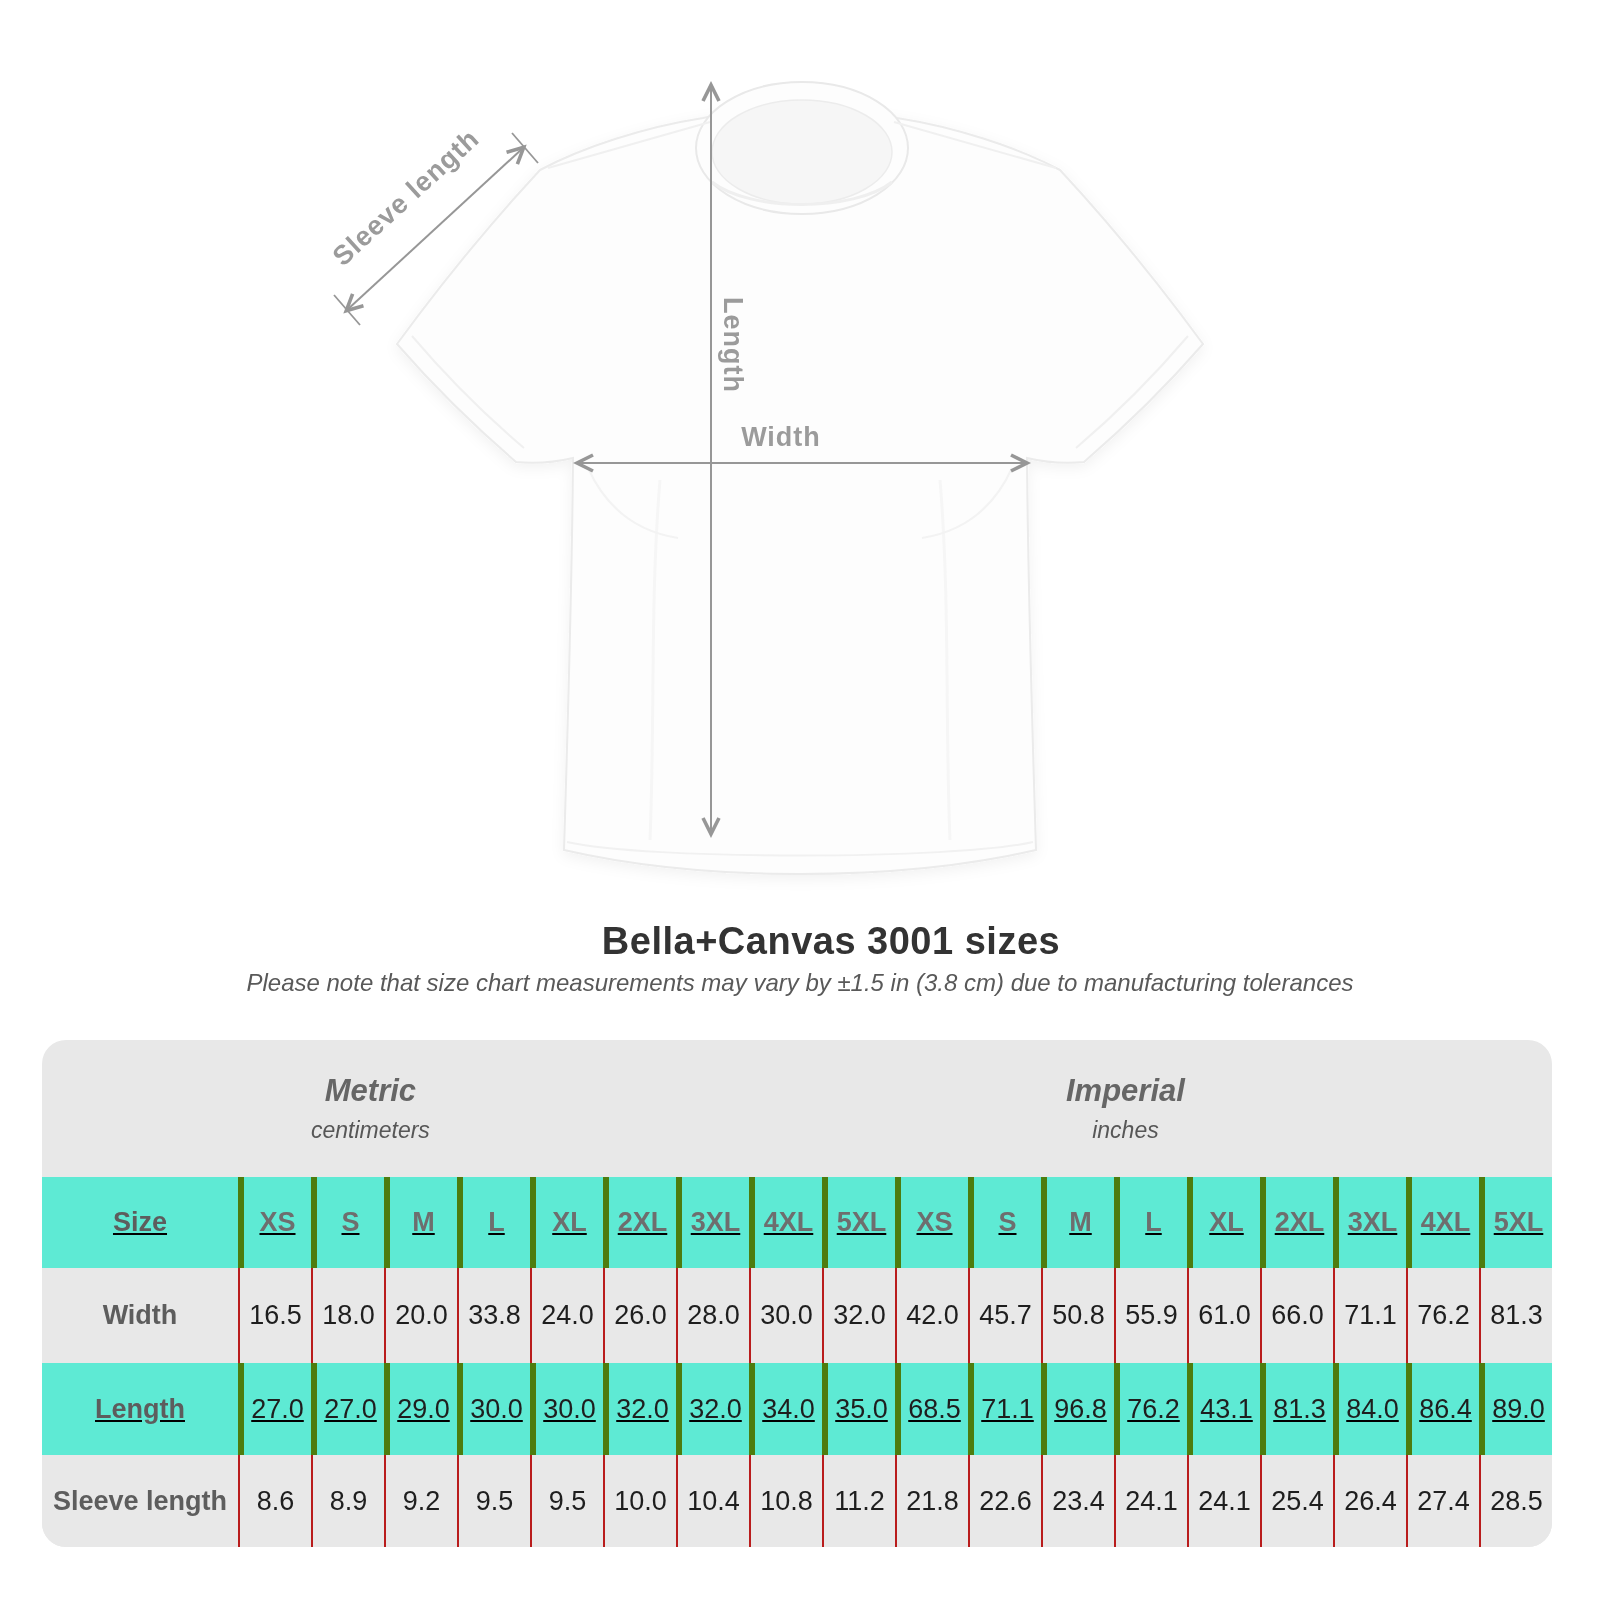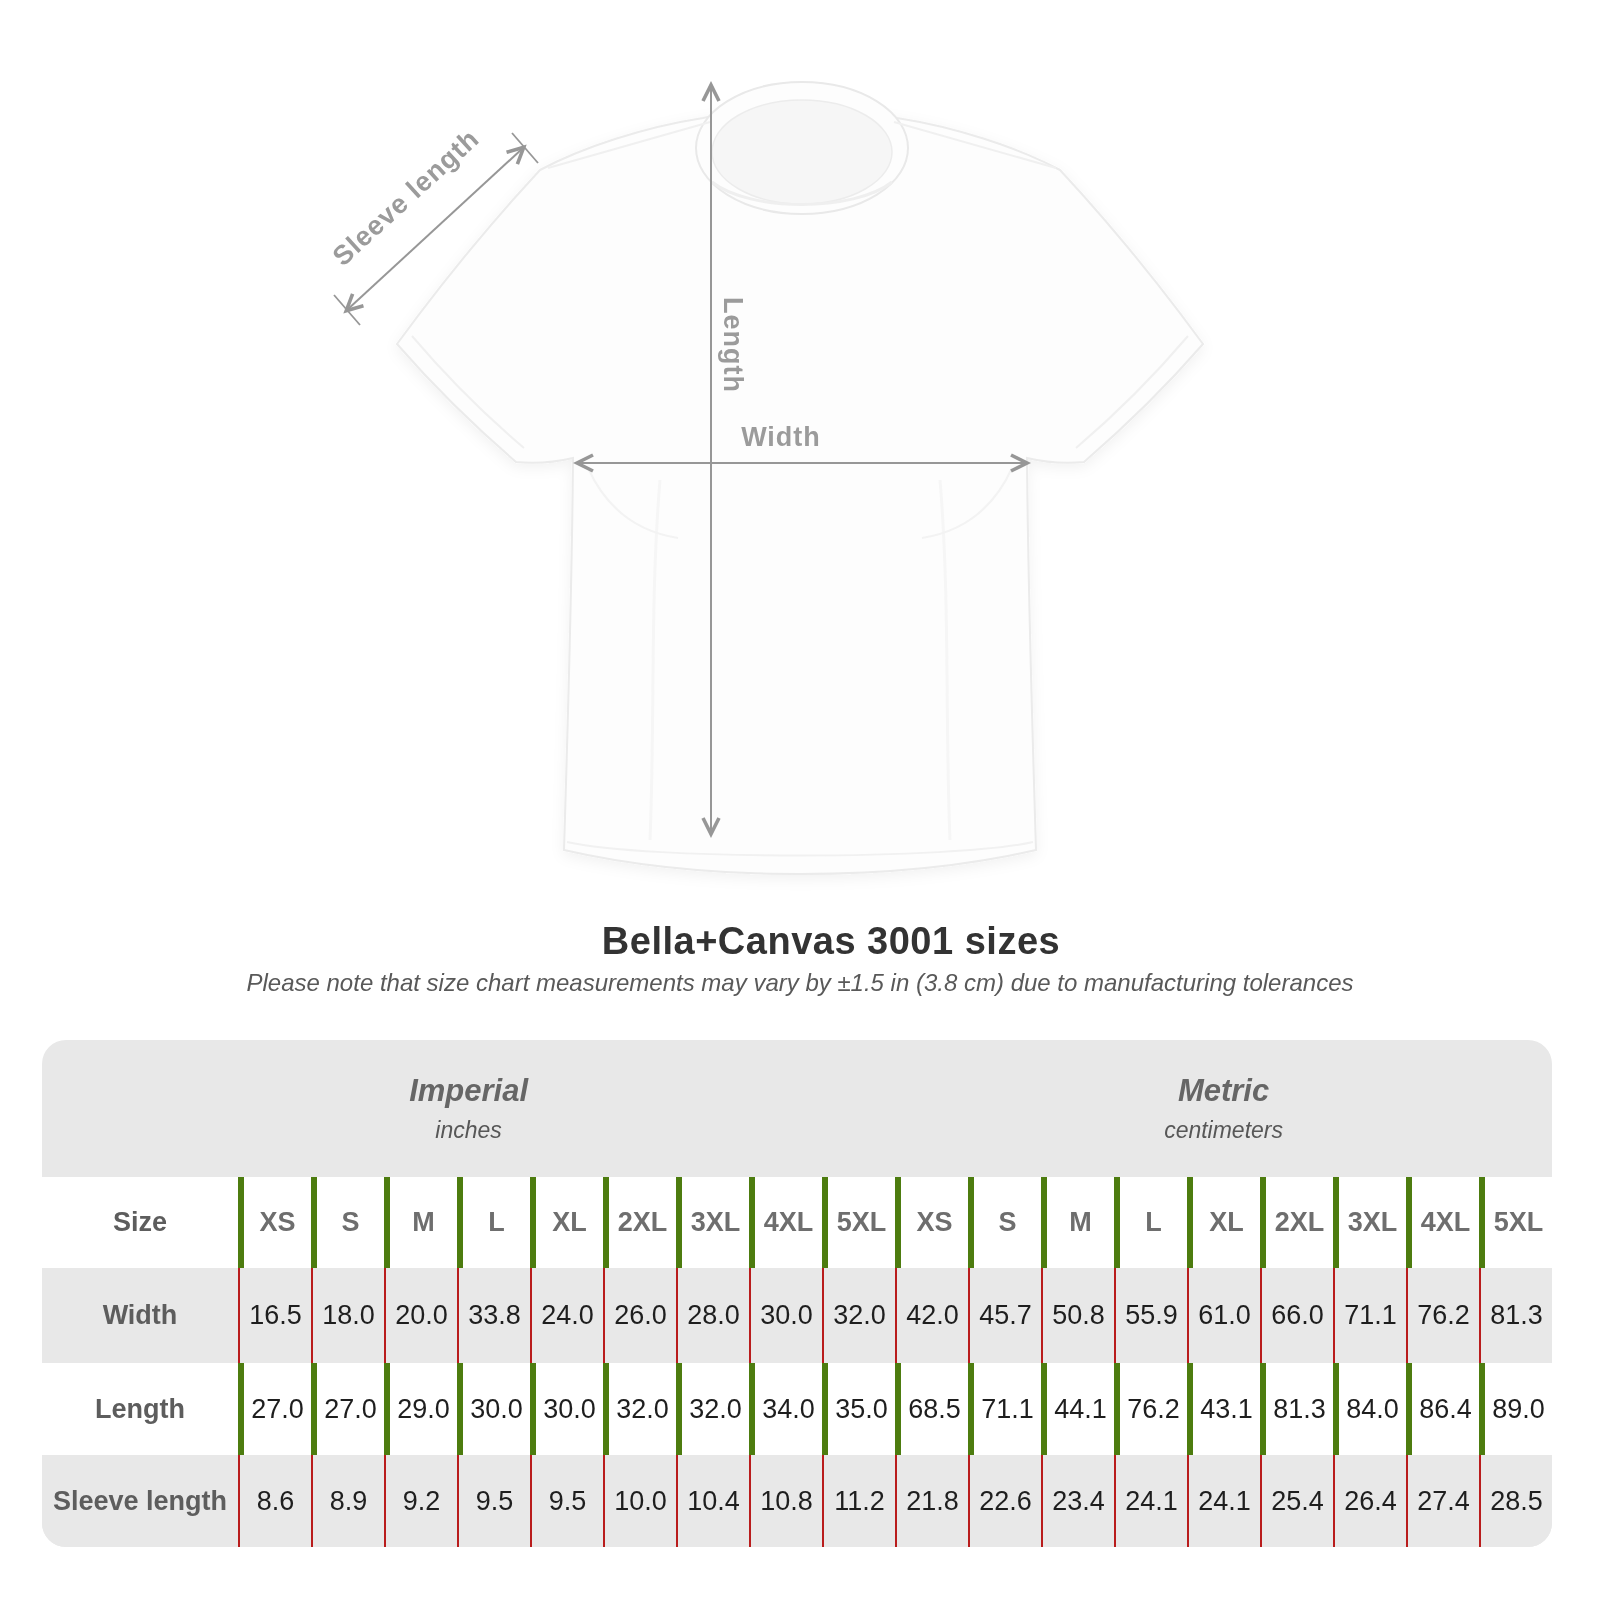--- a/index.html
+++ b/index.html
@@ -31,21 +31,21 @@
   .r-width{height:95px;}
   .r-length{height:92px;}
   .r-sleeve{height:92px;}
 
   .cell{flex:1;display:flex;align-items:center;justify-content:center;
     font-size:27px;min-width:0;}
   .label-col{flex:0 0 196px;font-weight:bold;color:#5d5d5d;}
   .size-h{font-weight:bold;color:#6e6e6e;}
   .val{color:#1e1e1e;}
 
-  .row-white{background:#ffffff;}
+  .row-white{background:#5eead4;text-decoration:underline;}
   .row-white .cell + .cell{border-left:6px solid #4d7c0f;}
   .row-gray{background:#e8e8e8;}
   .row-gray .cell + .cell{border-left:2px solid #b91c1c;}
 </style>
 </head>
 <body>
 
 <div class="stage">
 
   <svg class="diagram" viewBox="0 0 1600 920" xmlns="http://www.w3.org/2000/svg">
@@ -109,27 +109,27 @@
       <text class="dim-label" x="781" y="446" text-anchor="middle">Width</text>
     </g>
   </svg>
 
   <div class="page-title">Bella+Canvas 3001 sizes</div>
   <div class="page-subtitle">Please note that size chart measurements may vary by ±1.5 in (3.8 cm) due to manufacturing tolerances</div>
 
   <div class="size-table">
 
     <div class="t-row section-row">
+      <div class="section right">
+        <div class="section-label">Metric</div>
+        <div class="section-unit">centimeters</div>
+      </div>
       <div class="section left">
         <div class="section-label">Imperial</div>
         <div class="section-unit">inches</div>
-      </div>
-      <div class="section right">
-        <div class="section-label">Metric</div>
-        <div class="section-unit">centimeters</div>
       </div>
     </div>
 
     <div class="t-row row-white header-row">
       <div class="cell label-col">Size</div>
       <div class="cell size-h">XS</div>
       <div class="cell size-h">S</div>
       <div class="cell size-h">M</div>
       <div class="cell size-h">L</div>
       <div class="cell size-h">XL</div>
@@ -176,21 +176,21 @@
       <div class="cell val">27.0</div>
       <div class="cell val">29.0</div>
       <div class="cell val">30.0</div>
       <div class="cell val">30.0</div>
       <div class="cell val">32.0</div>
       <div class="cell val">32.0</div>
       <div class="cell val">34.0</div>
       <div class="cell val">35.0</div>
       <div class="cell val">68.5</div>
       <div class="cell val">71.1</div>
-      <div class="cell val">44.1</div>
+      <div class="cell val">96.8</div>
       <div class="cell val">76.2</div>
       <div class="cell val">43.1</div>
       <div class="cell val">81.3</div>
       <div class="cell val">84.0</div>
       <div class="cell val">86.4</div>
       <div class="cell val">89.0</div>
     </div>
 
     <div class="t-row row-gray r-sleeve">
       <div class="cell label-col">Sleeve length</div>

